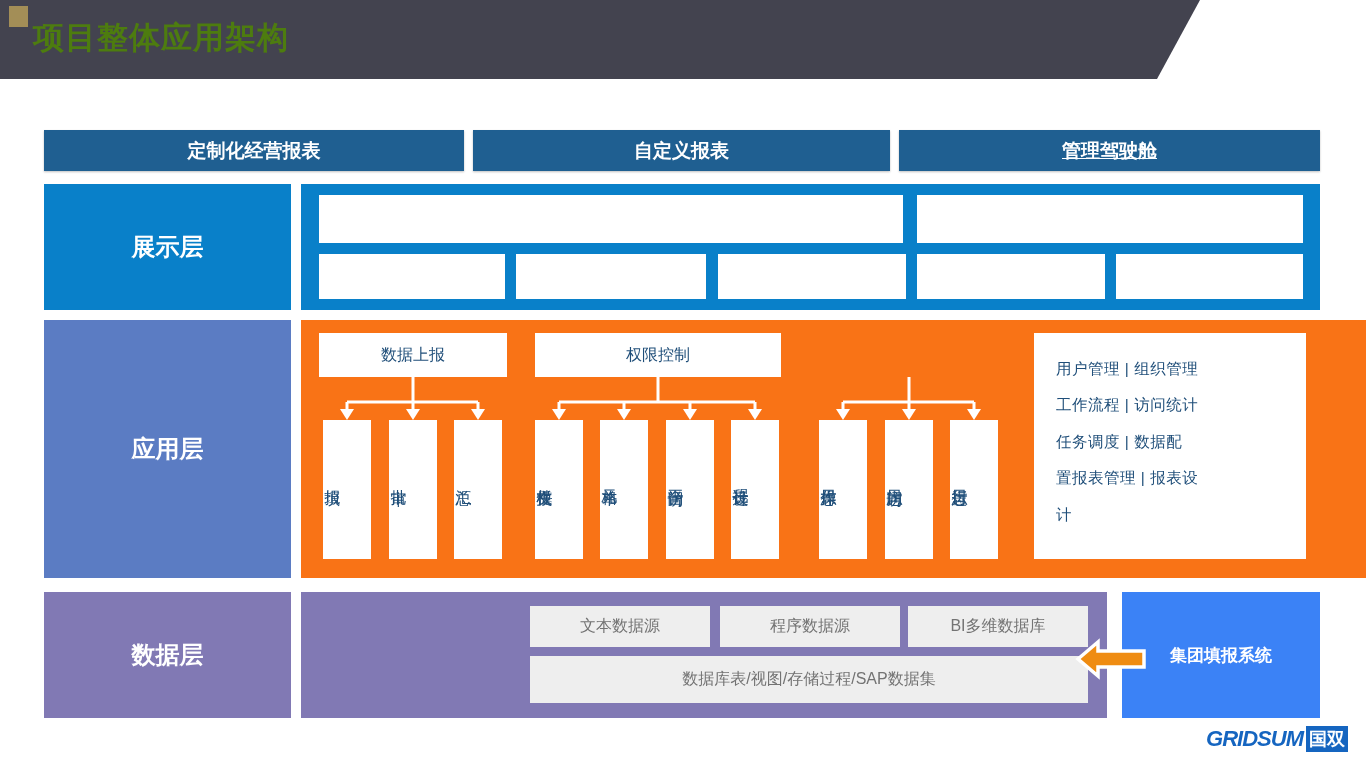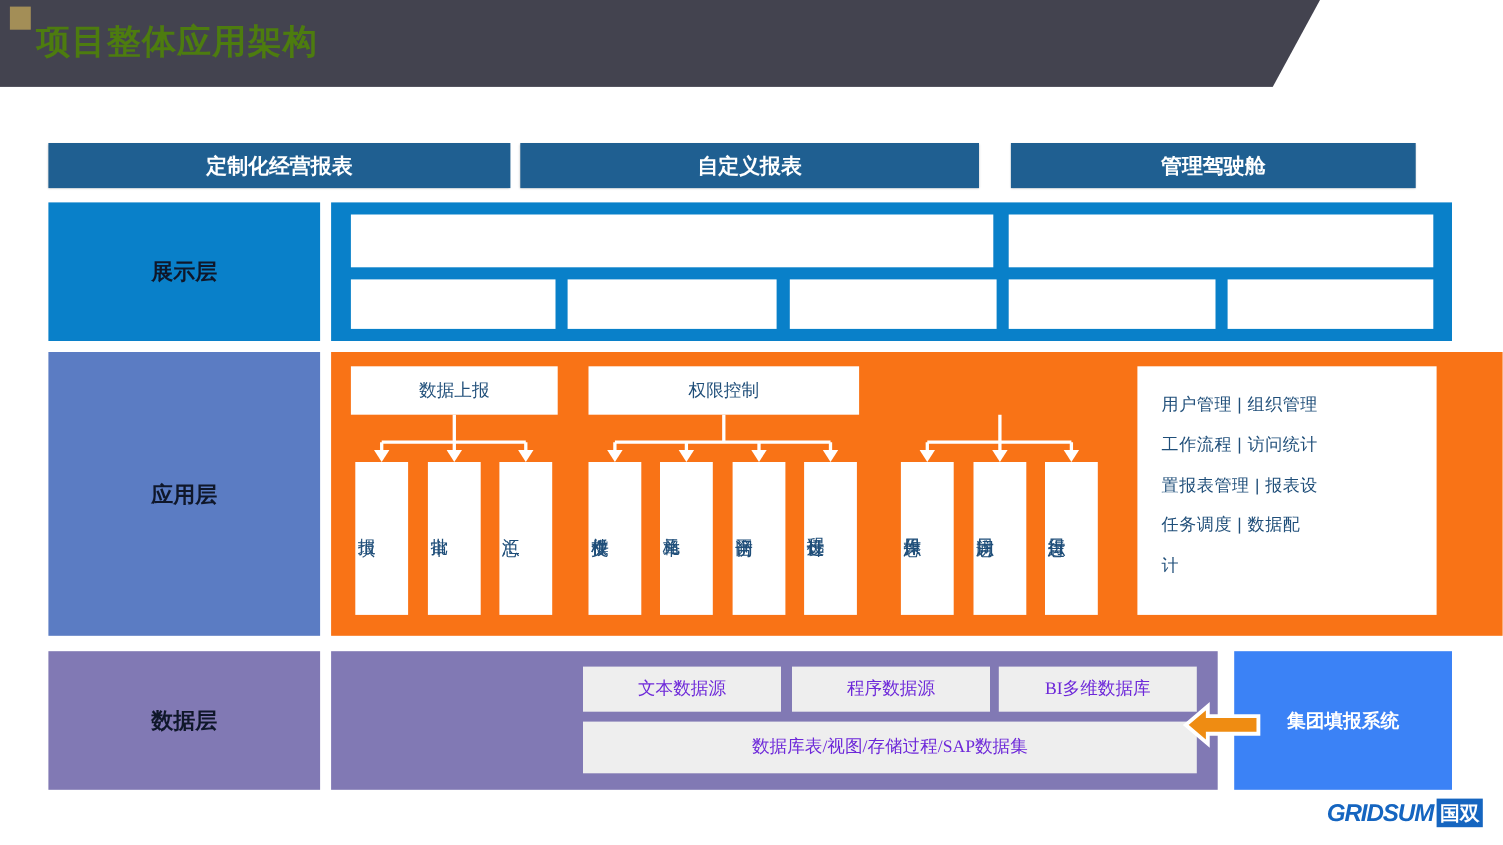--- a/index.html
+++ b/index.html
@@ -40,27 +40,27 @@
   .top-hdr {
     position: absolute; top: 130px; height: 41px;
     background: #1f5f91;
     color: #ffffff;
     font-size: 19px; font-weight: bold;
     display: flex; align-items: center; justify-content: center;
     box-shadow: 0 1px 2px rgba(0,0,0,.25);
   }
   #hdr-custom-report   { left: 44px;  width: 420px; font-family: Liberation Serif, serif; }
   #hdr-selfdef-report  { left: 473px; width: 417px; }
-  #hdr-dashboard       { left: 919px; width: 368px; }
+  #hdr-dashboard       { left: 899px; width: 421px; text-decoration: underline; }
 
   
   .layer-label {
     position: absolute; left: 44px; width: 247px;
     display: flex; align-items: center; justify-content: center;
-    color: #0f172a; font-size: 20px; font-weight: bold;
+    color: #ffffff; font-size: 24px; font-weight: bold;
   }
   #label-presentation { top: 184px; height: 126px; background: #0980c9; }
   #label-application  { top: 320px; height: 258px; background: #5b7cc3; }
   #label-data         { top: 592px; height: 126px; background: #8179b4; }
 
   
   #panel-presentation {
     position: absolute; left: 301px; top: 184px;
     width: 1019px; height: 126px;
     background: #0980c9;
@@ -115,21 +115,21 @@
 
   
   #panel-data {
     position: absolute; left: 301px; top: 592px;
     width: 806px; height: 126px;
     background: #8179b4;
   }
   .data-box {
     position: absolute; background: #eeeeee;
     display: flex; align-items: center; justify-content: center;
-    font-size: 16px; color: #6d28d9; font-family: Liberation Serif, serif;
+    font-size: 16px; color: #737373;
   }
   #db-source   { left: 19px;  top: 14px; width: 182px; height: 97px; }
   #txt-source  { left: 229px; top: 14px; width: 180px; height: 41px; }
   #prog-source { left: 419px; top: 14px; width: 180px; height: 41px; }
   #bi-source   { left: 607px; top: 14px; width: 180px; height: 41px; }
   #db-detail   { left: 229px; top: 64px; width: 558px; height: 47px; }
 
   
   #panel-external {
     position: absolute; left: 1122px; top: 592px;
@@ -241,22 +241,22 @@
   <div class="app-child" style="left:584px; width:48px;">
       <span>访问日志</span>
     </div>
   <div class="app-child" style="left:649px; width:48px;">
       <span>运行日志</span>
     </div>
 
   <div id="app-side-panel">
     <div>用户管理  |  组织管理</div>
     <div>工作流程  |  访问统计</div>
+    <div>任务调度  |  数据配</div>
     <div>置报表管理 | 报表设</div>
-    <div>任务调度  |  数据配</div>
     <div>计</div>
   </div>
 </div>
 
 <div id="panel-data">
   <div class="data-box" id="txt-source">文本数据源</div>
   <div class="data-box" id="prog-source">程序数据源</div>
   <div class="data-box" id="bi-source">BI多维数据库</div>
   <div class="data-box" id="db-detail">数据库表/视图/存储过程/SAP数据集</div>
 </div>

